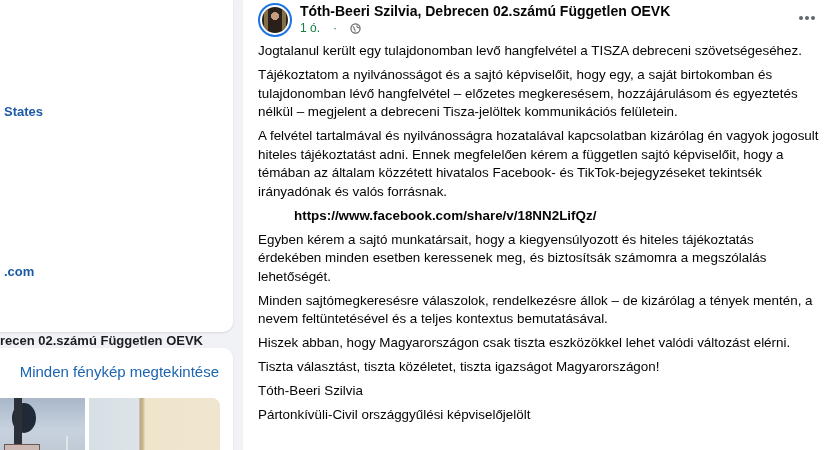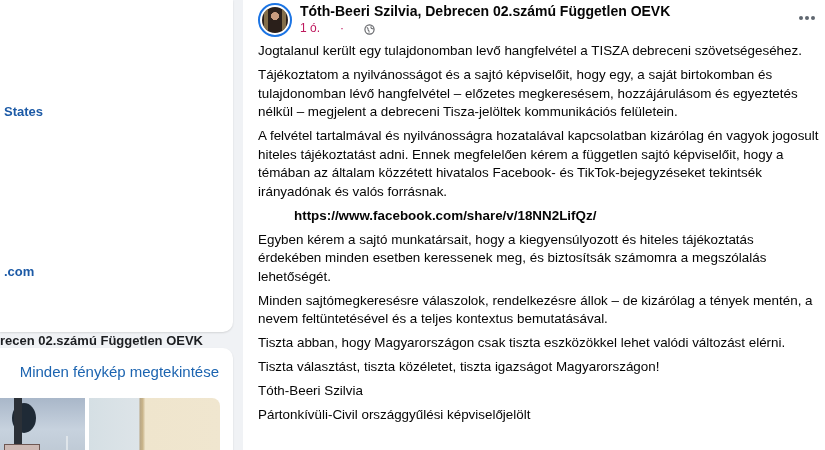--- a/index.html
+++ b/index.html
@@ -25,21 +25,21 @@
   .lamp { position: absolute; left: 66px; top: 38px; width: 2px; height: 32px; background: #dfe5ea; }
 
   
   .post-card { position: absolute; left: 243px; top: 0; width: 582px; height: 450px; background: #fff; }
   .post-header { position: absolute; left: 15px; top: 0; width: 560px; height: 40px; }
   .avatar { position: absolute; left: 0; top: 3px; width: 34px; height: 34px; border-radius: 50%; border: 2px solid #1b74e4; padding: 2px; background: #fff; }
   .avatar-inner { width: 100%; height: 100%; border-radius: 50%; background: radial-gradient(circle at 50% 35%, #c79b7e 0 18%, #2a1f1a 19% 100%); position: relative; overflow: hidden; }
   .avatar-inner::before { content: ""; position: absolute; left: 2px; top: 0; width: 4px; height: 100%; background: #c0a36b; opacity: 0.6; }
   .avatar-inner::after { content: ""; position: absolute; right: 2px; top: 0; width: 4px; height: 100%; background: #c0a36b; opacity: 0.6; }
   .author-name { position: absolute; left: 42px; top: 3px; font-size: 14px; font-weight: bold; color: #050505; white-space: nowrap; }
-  .post-meta { position: absolute; left: 42px; top: 21px; font-size: 12px; color: #be185d; display: flex; align-items: flex-end; gap: 20px; }
+  .post-meta { position: absolute; left: 42px; top: 21px; font-size: 12px; color: #15803d; display: flex; align-items: center; gap: 13px; }
   .globe-icon { width: 11px; height: 11px; }
   .more-button { position: absolute; right: -2px; top: 8px; width: 26px; height: 20px; display: flex; align-items: center; justify-content: center; gap: 2px; cursor: pointer; }
   .dot { width: 4px; height: 4px; border-radius: 50%; background: #606770; }
 
   .post-body { position: absolute; left: 15px; top: 42px; width: 562px; font-size: 13.4px; line-height: 18.5px; color: #050505; }
   .post-body p { margin-bottom: 5.5px; }
   .post-body p.title { margin-bottom: 5.5px; }
   .post-link { color: #050505; font-weight: bold; text-decoration: none; padding-left: 36px; }
 </style>
 </head>
@@ -87,20 +87,20 @@
       </div>
     </div>
 
     <div class="post-body">
       <p>Jogtalanul került egy tulajdonomban levő hangfelvétel a TISZA debreceni szövetségeséhez.</p>
       <p>Tájékoztatom a nyilvánosságot és a sajtó képviselőit, hogy egy, a saját birtokomban és tulajdonomban lévő hangfelvétel – előzetes megkeresésem, hozzájárulásom és egyeztetés nélkül – megjelent a debreceni Tisza-jelöltek kommunikációs felületein.</p>
       <p>A felvétel tartalmával és nyilvánosságra hozatalával kapcsolatban kizárólag én vagyok jogosult hiteles tájékoztatást adni. Ennek megfelelően kérem a független sajtó képviselőit, hogy a témában az általam közzétett hivatalos Facebook- és TikTok-bejegyzéseket tekintsék irányadónak és valós forrásnak.</p>
       <p><a class="post-link">https://www.facebook.com/share/v/18NN2LifQz/</a></p>
       <p>Egyben kérem a sajtó munkatársait, hogy a kiegyensúlyozott és hiteles tájékoztatás érdekében minden esetben keressenek meg, és biztosítsák számomra a megszólalás lehetőségét.</p>
       <p>Minden sajtómegkeresésre válaszolok, rendelkezésre állok – de kizárólag a tények mentén, a nevem feltüntetésével és a teljes kontextus bemutatásával.</p>
-      <p>Tiszta abban, hogy Magyarországon csak tiszta eszközökkel lehet valódi változást elérni.</p>
+      <p>Hiszek abban, hogy Magyarországon csak tiszta eszközökkel lehet valódi változást elérni.</p>
       <p>Tiszta választást, tiszta közéletet, tiszta igazságot Magyarországon!</p>
       <p>Tóth-Beeri Szilvia</p>
       <p>Pártonkívüli-Civil országgyűlési képviselőjelölt</p>
 
     </div>
   </div>
 </div>
 
 </body></html>

